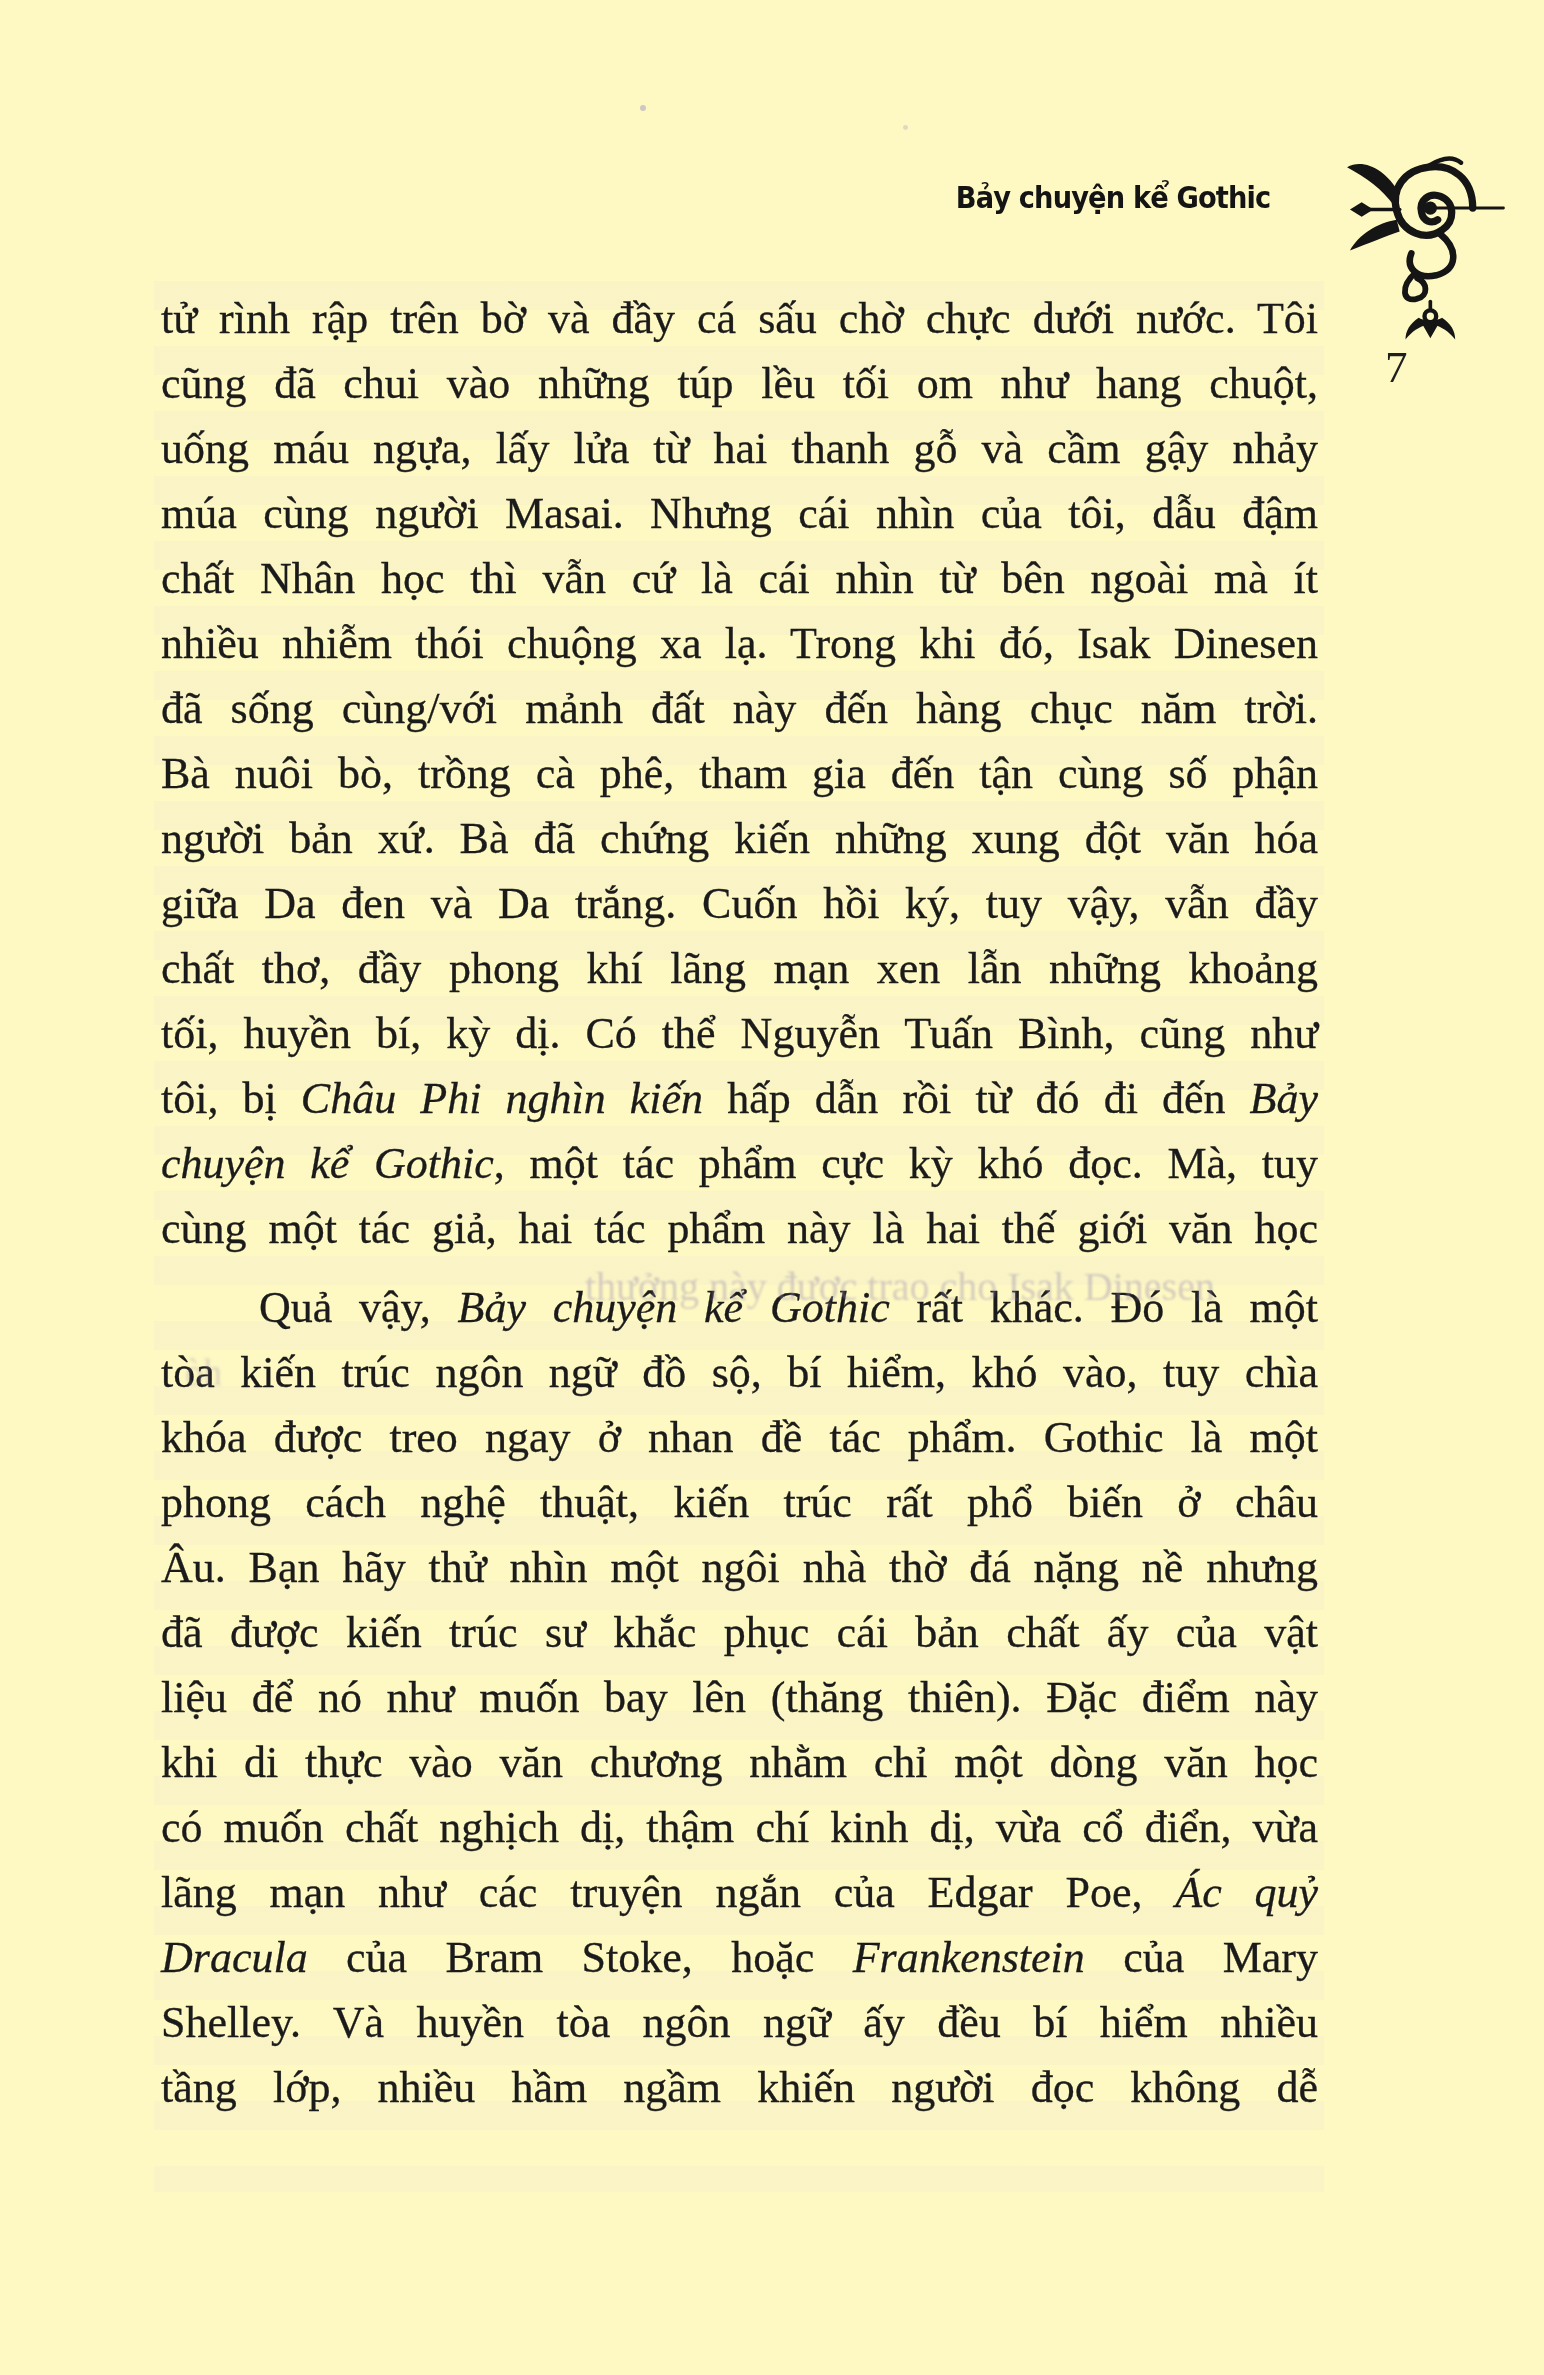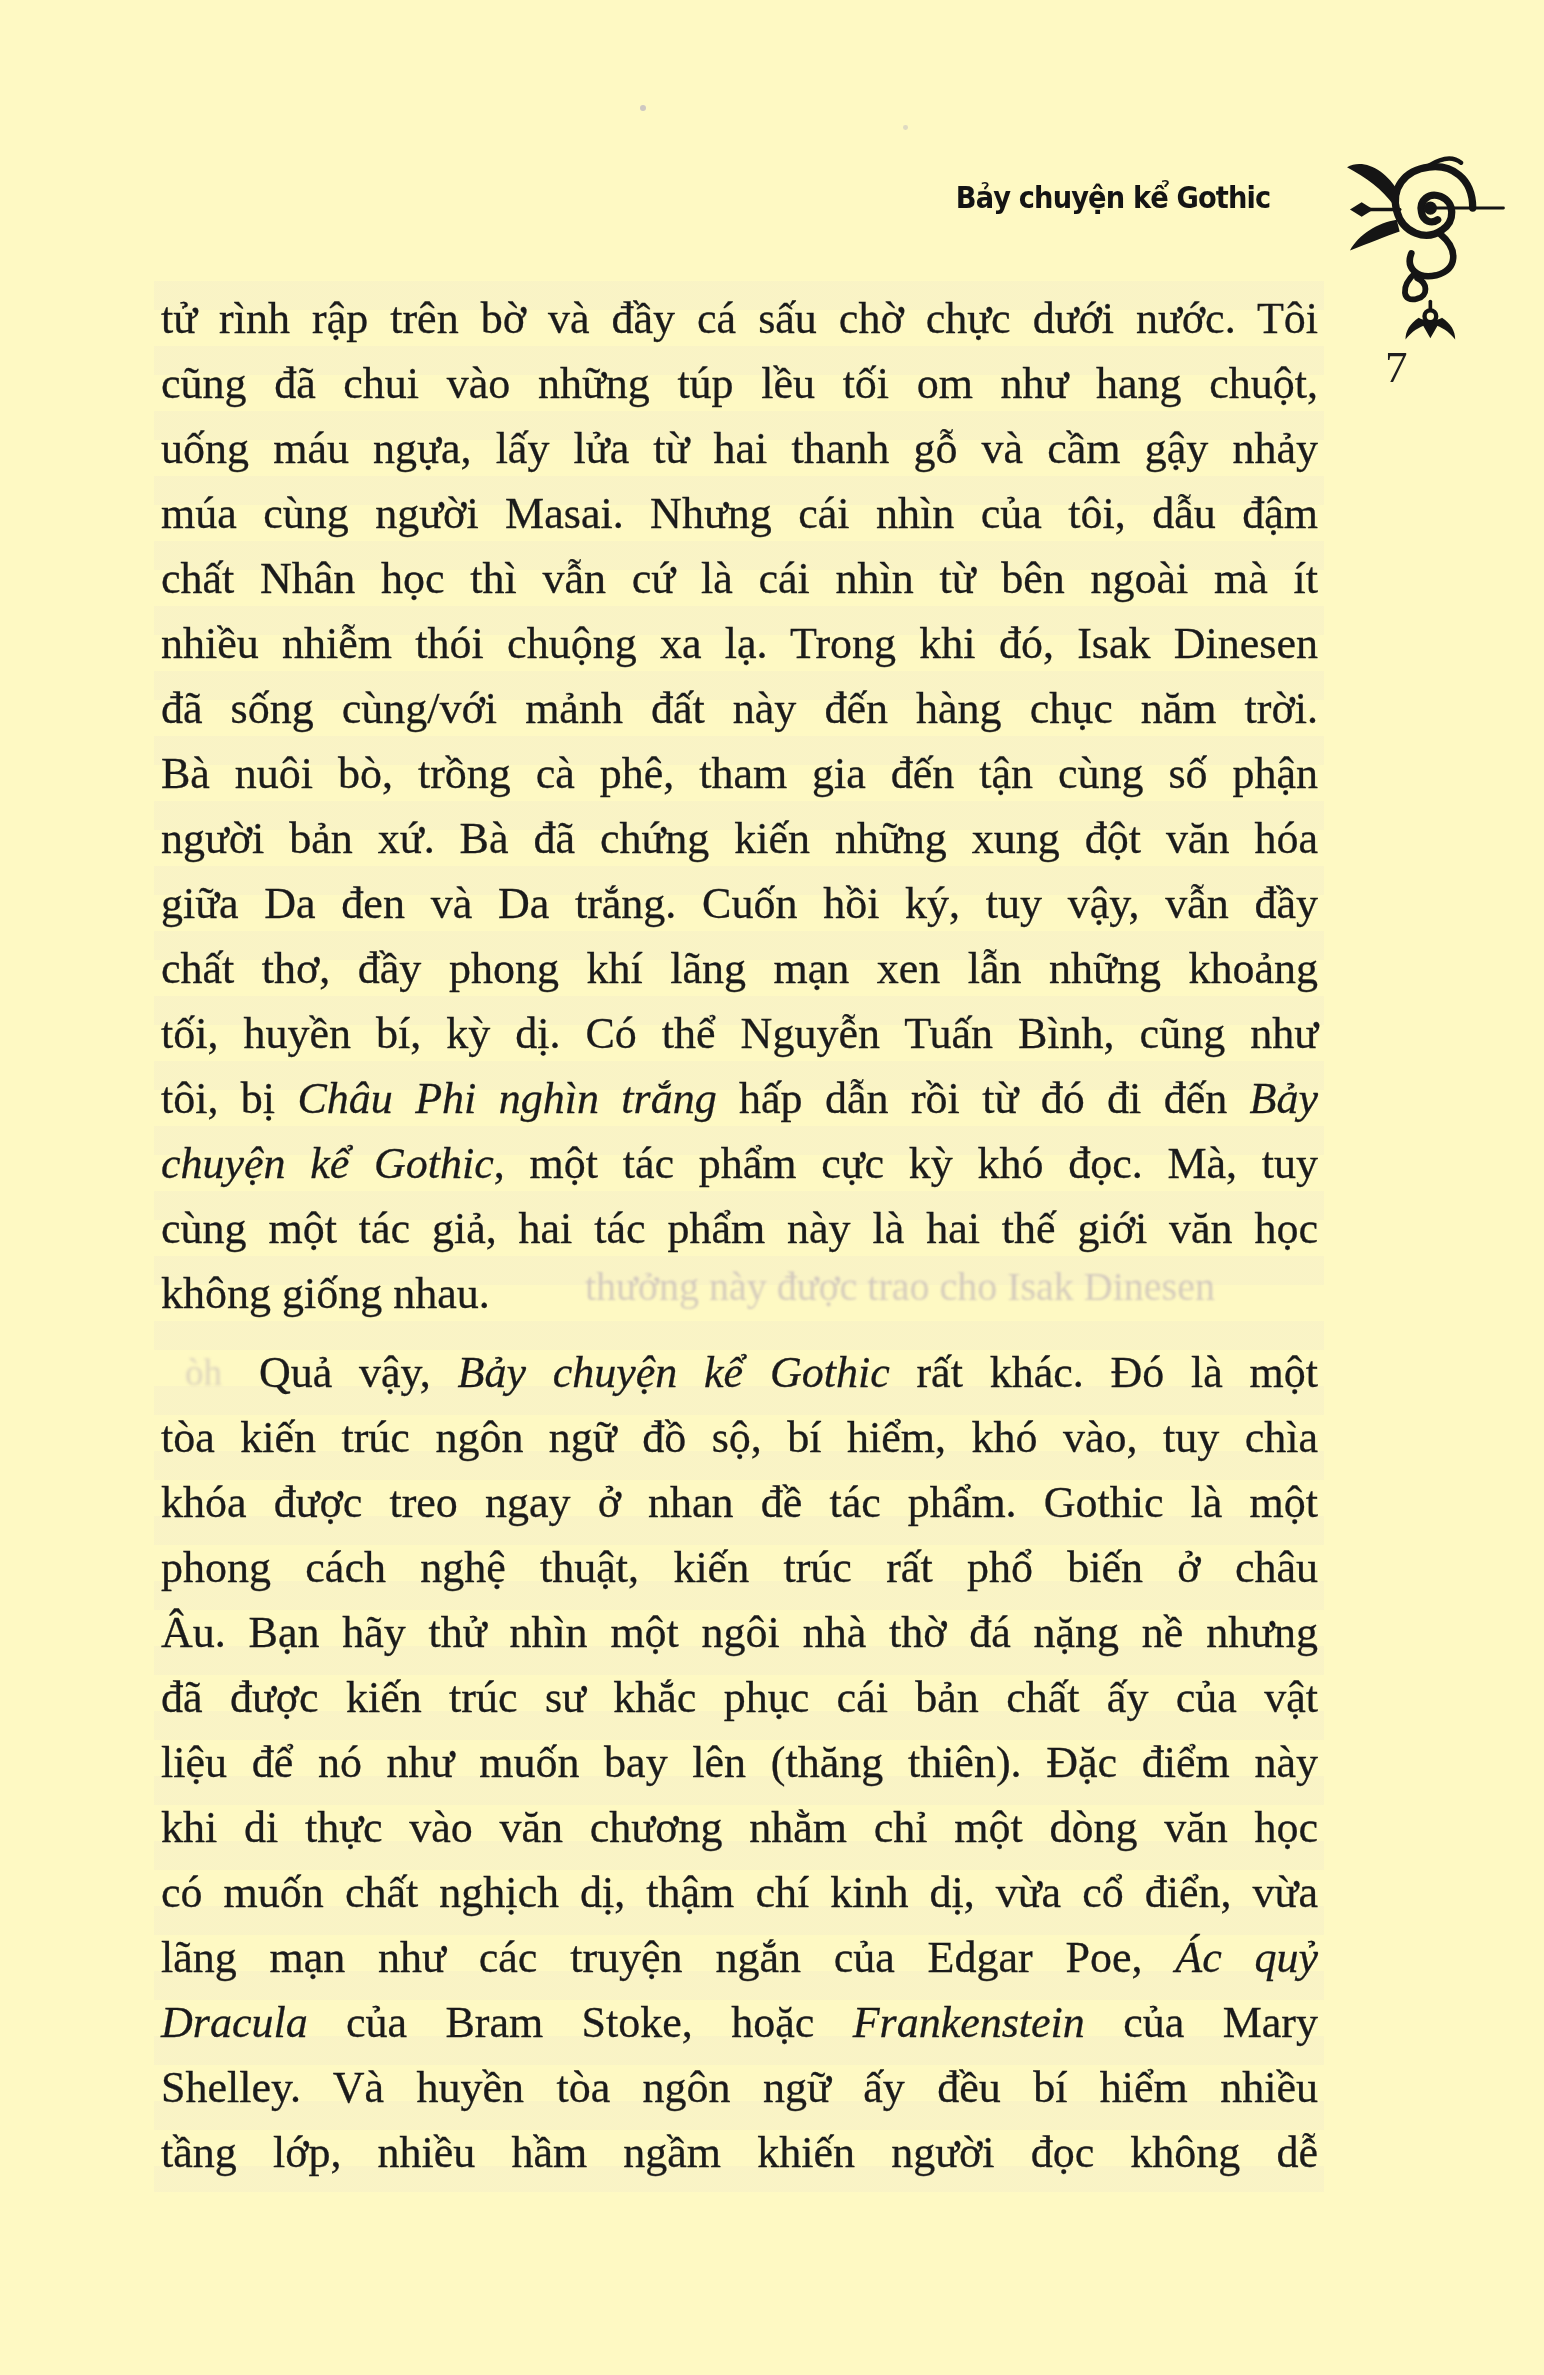--- a/index.html
+++ b/index.html
@@ -121,24 +121,23 @@
         <div class="line"><span>uống máu ngựa, lấy lửa từ hai thanh gỗ và cầm gậy nhảy</span></div>
         <div class="line"><span>múa cùng người Masai. Nhưng cái nhìn của tôi, dẫu đậm</span></div>
         <div class="line"><span>chất Nhân học thì vẫn cứ là cái nhìn từ bên ngoài mà ít</span></div>
         <div class="line"><span>nhiều nhiễm thói chuộng xa lạ. Trong khi đó, Isak Dinesen</span></div>
         <div class="line"><span>đã sống cùng/với mảnh đất này đến hàng chục năm trời.</span></div>
         <div class="line"><span>Bà nuôi bò, trồng cà phê, tham gia đến tận cùng số phận</span></div>
         <div class="line"><span>người bản xứ. Bà đã chứng kiến những xung đột văn hóa</span></div>
         <div class="line"><span>giữa Da đen và Da trắng. Cuốn hồi ký, tuy vậy, vẫn đầy</span></div>
         <div class="line"><span>chất thơ, đầy phong khí lãng mạn xen lẫn những khoảng</span></div>
         <div class="line"><span>tối, huyền bí, kỳ dị. Có thể Nguyễn Tuấn Bình, cũng như</span></div>
-        <div class="line"><span>tôi, bị </span><i>Châu Phi nghìn trắng</i><span> hấp dẫn rồi từ đó đi đến </span><i>Bảy</i></div>
+        <div class="line"><span>tôi, bị </span><i>Châu Phi nghìn kiến</i><span> hấp dẫn rồi từ đó đi đến </span><i>Bảy</i></div>
         <div class="line"><i>chuyện kể Gothic</i><span>, một tác phẩm cực kỳ khó đọc. Mà, tuy</span></div>
         <div class="line"><span>cùng một tác giả, hai tác phẩm này là hai thế giới văn học</span></div>
-        <div class="line noj"><span>không giống nhau.</span></div>
       </div>
       <div class="para">
         <div class="line" style="text-indent: 98px;"><span>Quả vậy, </span><i>Bảy chuyện kể Gothic</i><span> rất khác. Đó là một</span></div>
         <div class="line"><span>tòa kiến trúc ngôn ngữ đồ sộ, bí hiểm, khó vào, tuy chìa</span></div>
         <div class="line"><span>khóa được treo ngay ở nhan đề tác phẩm. Gothic là một</span></div>
         <div class="line"><span>phong cách nghệ thuật, kiến trúc rất phổ biến ở châu</span></div>
         <div class="line"><span>Âu. Bạn hãy thử nhìn một ngôi nhà thờ đá nặng nề nhưng</span></div>
         <div class="line"><span>đã được kiến trúc sư khắc phục cái bản chất ấy của vật</span></div>
         <div class="line"><span>liệu để nó như muốn bay lên (thăng thiên). Đặc điểm này</span></div>
         <div class="line"><span>khi di thực vào văn chương nhằm chỉ một dòng văn học</span></div>

